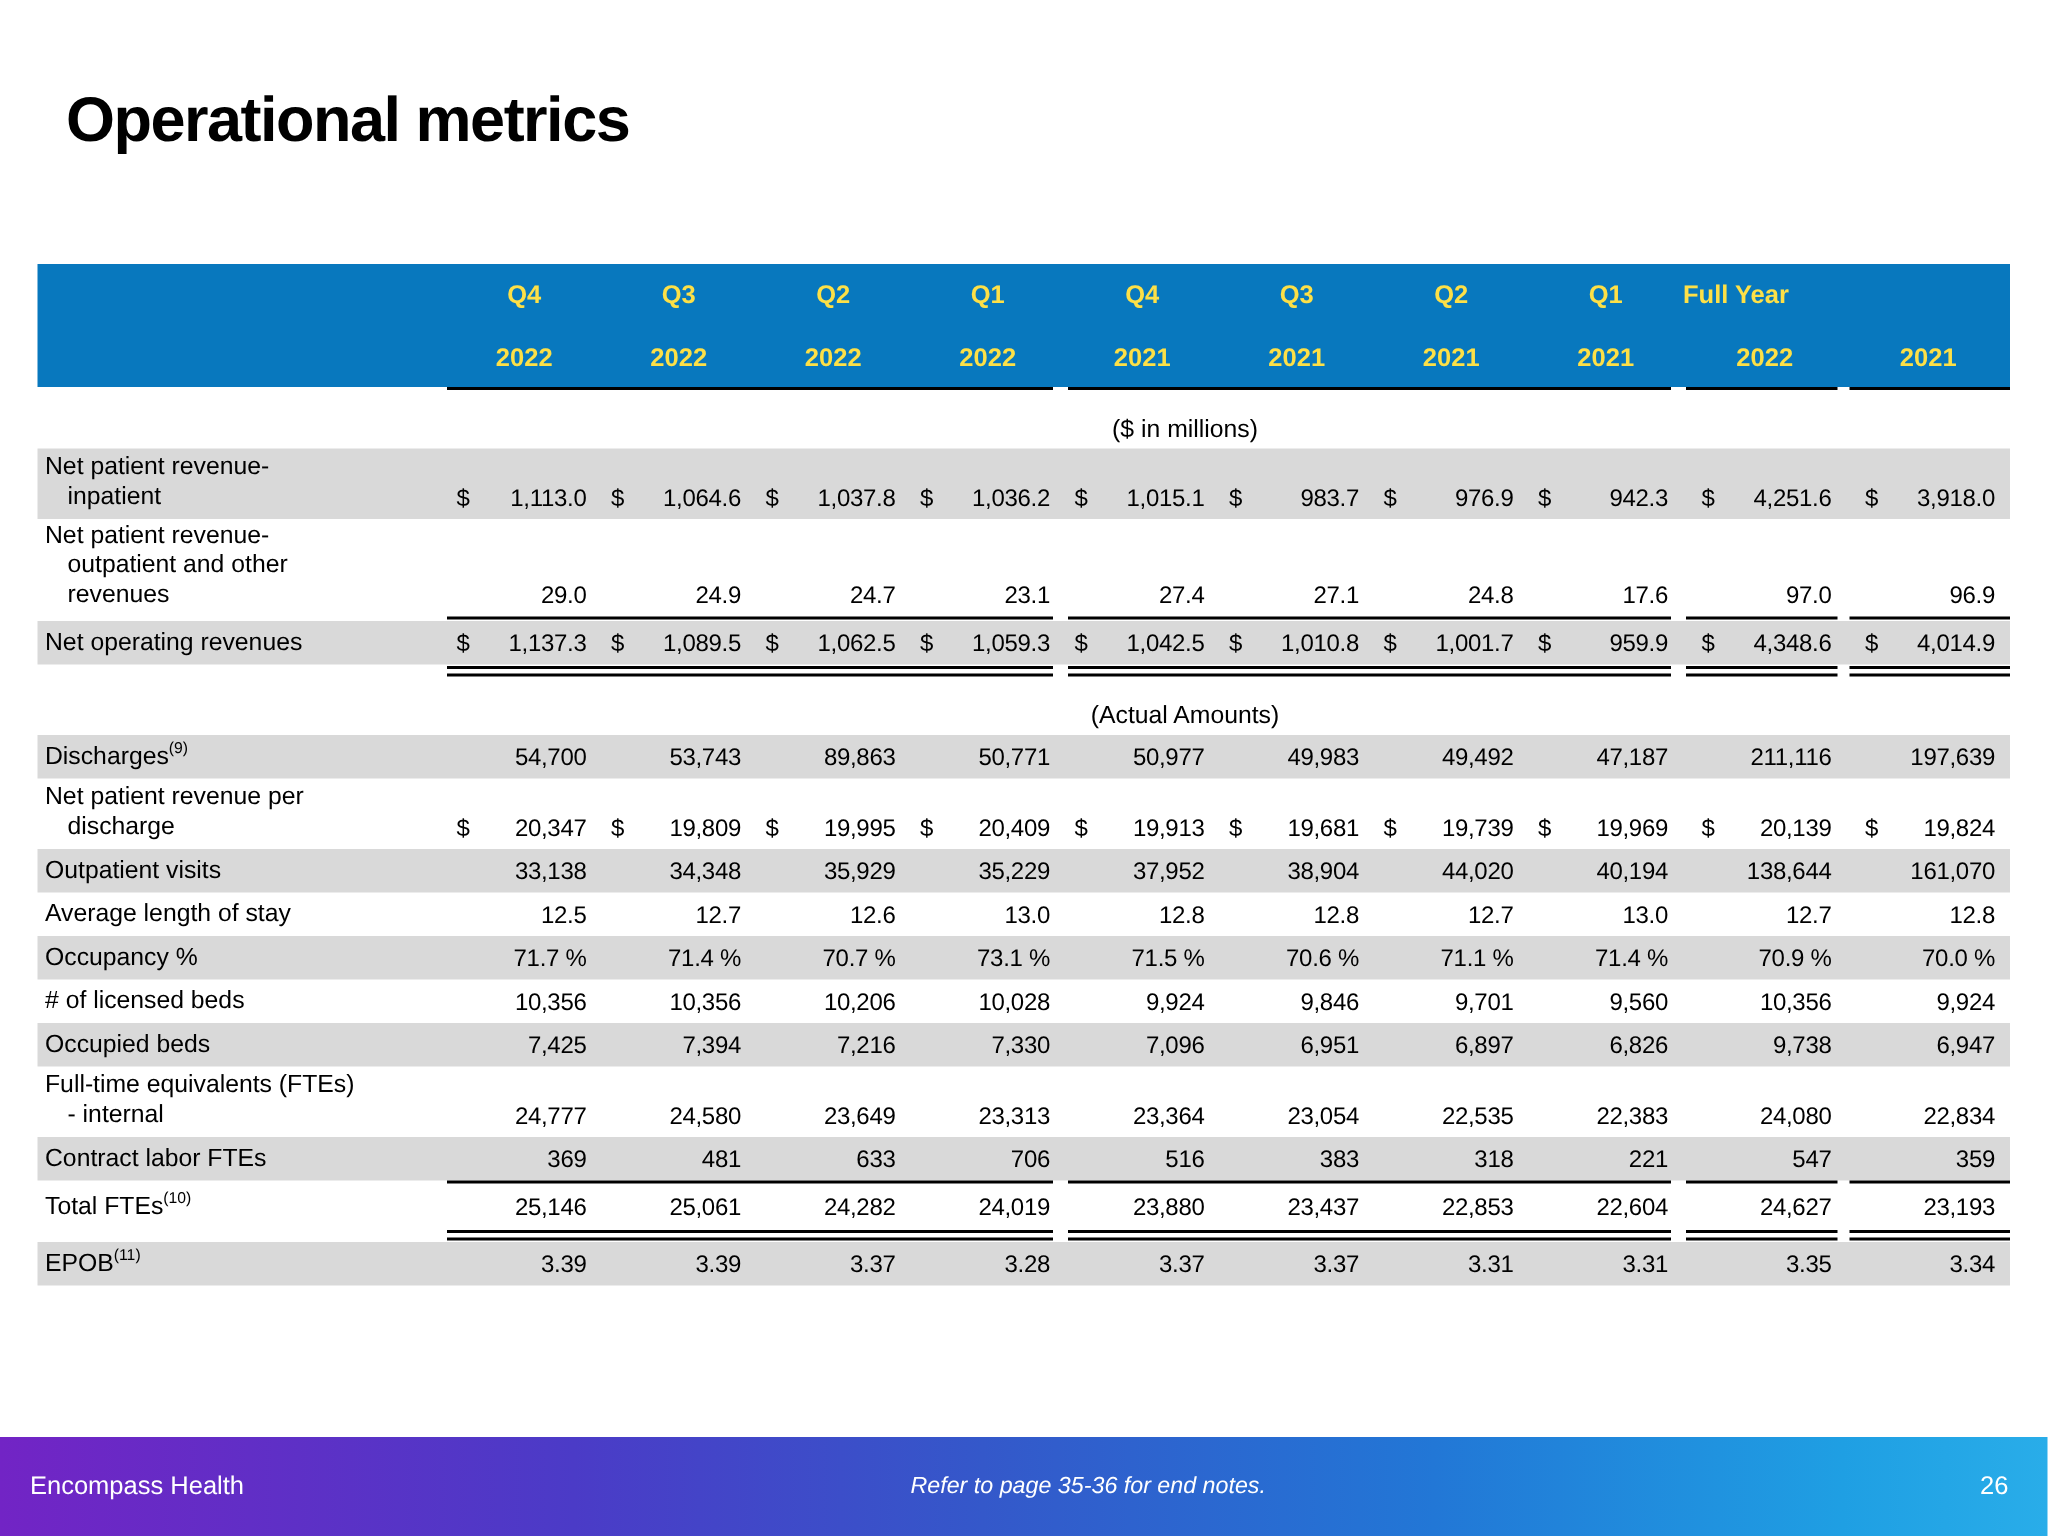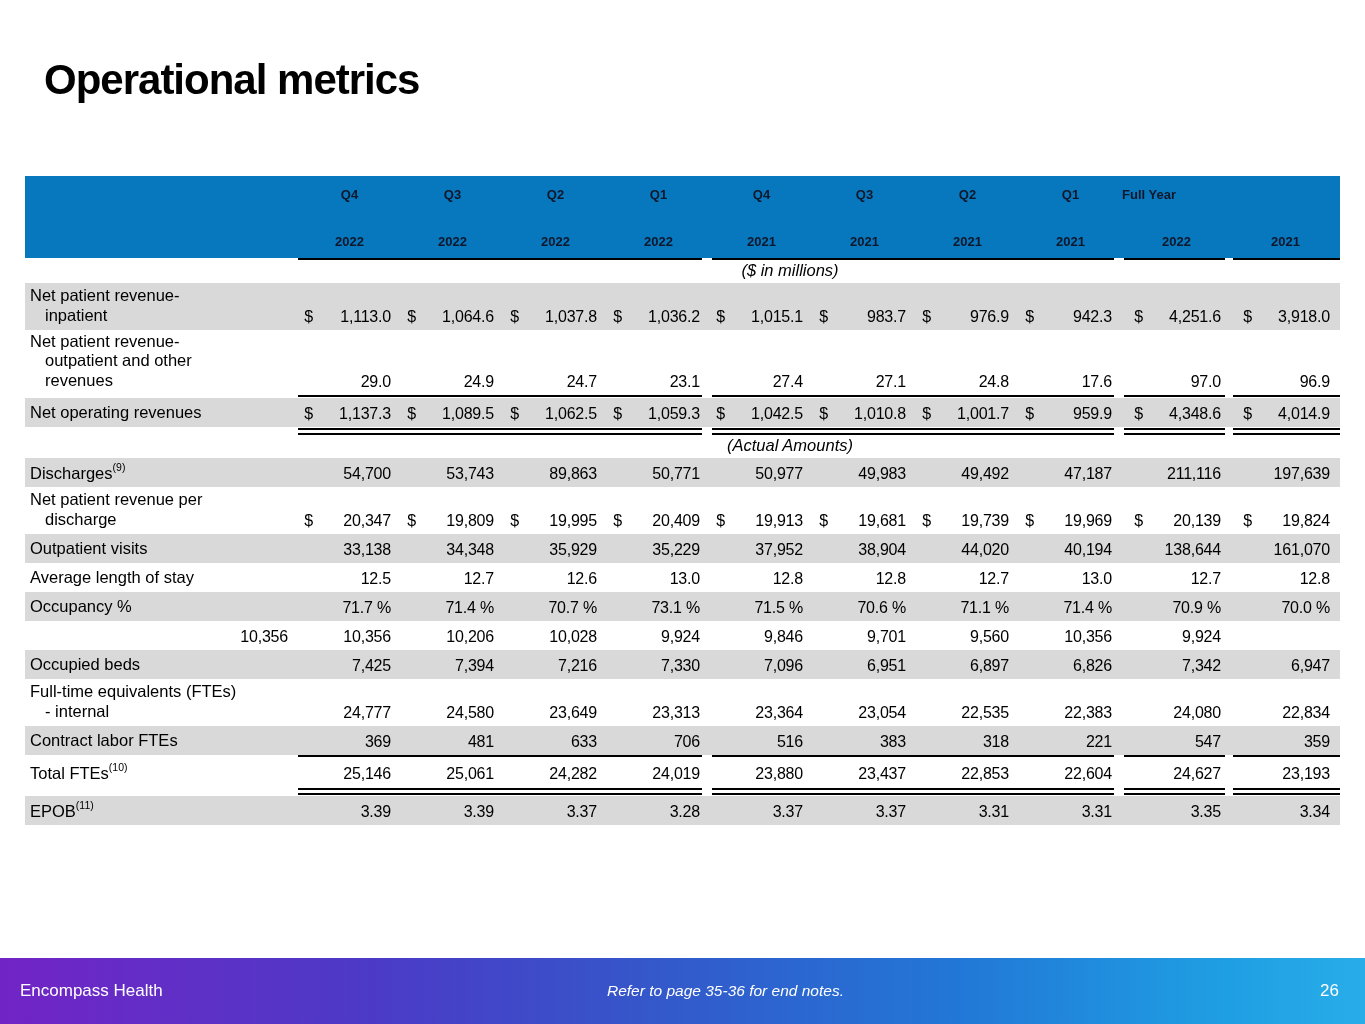--- a/index.html
+++ b/index.html
@@ -15,40 +15,40 @@
   }
   
   .table{
     position:absolute;left:25px;top:176px;width:1315px;
     --colw:273px 103px 103px 103px 103px 103px 103px 103px 103px 109px 109px;
     font-size:16px;color:#000;
   }
   .thead{
     display:grid;grid-template-columns:var(--colw);
     height:82px;background:var(--blue,#0878BE);
-    color:#0f172a;font-weight:700;font-size:13px;
+    color:#fde047;font-weight:700;font-size:17px;
   }
   .qh{display:flex;flex-direction:column;justify-content:space-between;text-align:center;}
   .qh .q{margin-top:11px;}
   .qh .yr{margin-bottom:9px;}
   .fy{grid-column:10/12;display:flex;flex-direction:column;justify-content:space-between;}
   .fy .fylabel{text-align:left;margin-top:11px;}
   .fyyears{display:flex;margin-bottom:9px;}
   .fyyears span{flex:1;text-align:center;}
   
   .rulerow{display:grid;grid-template-columns:var(--colw);height:3px;}
   .rulerow.dbl{height:8px;padding-top:1px;}
   .seg{height:0;border-top:2.5px solid #000;}
   .seg.d{height:3px;border-top:2.3px solid #000;border-bottom:2.3px solid #000;}
   .g1{grid-column:2/6;margin-right:8px;}
   .g2{grid-column:6/10;margin-right:8px;margin-left:2px;}
   .g3{grid-column:10/11;margin-right:6px;margin-left:2px;}
   .g4{grid-column:11/12;margin-left:2px;}
   
-  .noterow{display:grid;grid-template-columns:var(--colw);height:22px;font-style:italic;}
+  .noterow{display:grid;grid-template-columns:var(--colw);height:38px;}
   .notecell{grid-column:2/12;text-align:center;padding-right:58px;align-self:end;padding-bottom:3px;font-size:16.5px;}
   
   .row{display:grid;grid-template-columns:var(--colw);align-items:end;}
   .row.shade{background:var(--gray,#D9D9D9);}
   .row.h1{height:29px;}
   .row.h2{height:47px;}
   .row.h3{height:65px;}
   .lbl{padding:0 0 4px 5px;line-height:1.2;font-size:16.5px;}
   .lbl .l2{padding-left:15px;}
   .lbl sup{font-size:10.5px;position:relative;top:-1px;}
@@ -258,20 +258,23 @@
         <div class="num">70.7 %</div>
         <div class="num">73.1 %</div>
         <div class="num">71.5 %</div>
         <div class="num">70.6 %</div>
         <div class="num">71.1 %</div>
         <div class="num">71.4 %</div>
         <div class="num">70.9 %</div>
         <div class="num">70.0 %</div>
       </div>
       <div class="row h1">
+        <div class="lbl">
+          <div class="l1"># of licensed beds</div>
+        </div>
         <div class="num">10,356</div>
         <div class="num">10,356</div>
         <div class="num">10,206</div>
         <div class="num">10,028</div>
         <div class="num">9,924</div>
         <div class="num">9,846</div>
         <div class="num">9,701</div>
         <div class="num">9,560</div>
         <div class="num">10,356</div>
         <div class="num">9,924</div>
@@ -281,21 +284,21 @@
           <div class="l1">Occupied beds</div>
         </div>
         <div class="num">7,425</div>
         <div class="num">7,394</div>
         <div class="num">7,216</div>
         <div class="num">7,330</div>
         <div class="num">7,096</div>
         <div class="num">6,951</div>
         <div class="num">6,897</div>
         <div class="num">6,826</div>
-        <div class="num">7,342</div>
+        <div class="num">9,738</div>
         <div class="num">6,947</div>
       </div>
       <div class="row h2">
         <div class="lbl">
           <div class="l1">Full-time equivalents (FTEs)</div>
           <div class="l2">- internal</div>
         </div>
         <div class="num">24,777</div>
         <div class="num">24,580</div>
         <div class="num">23,649</div>

